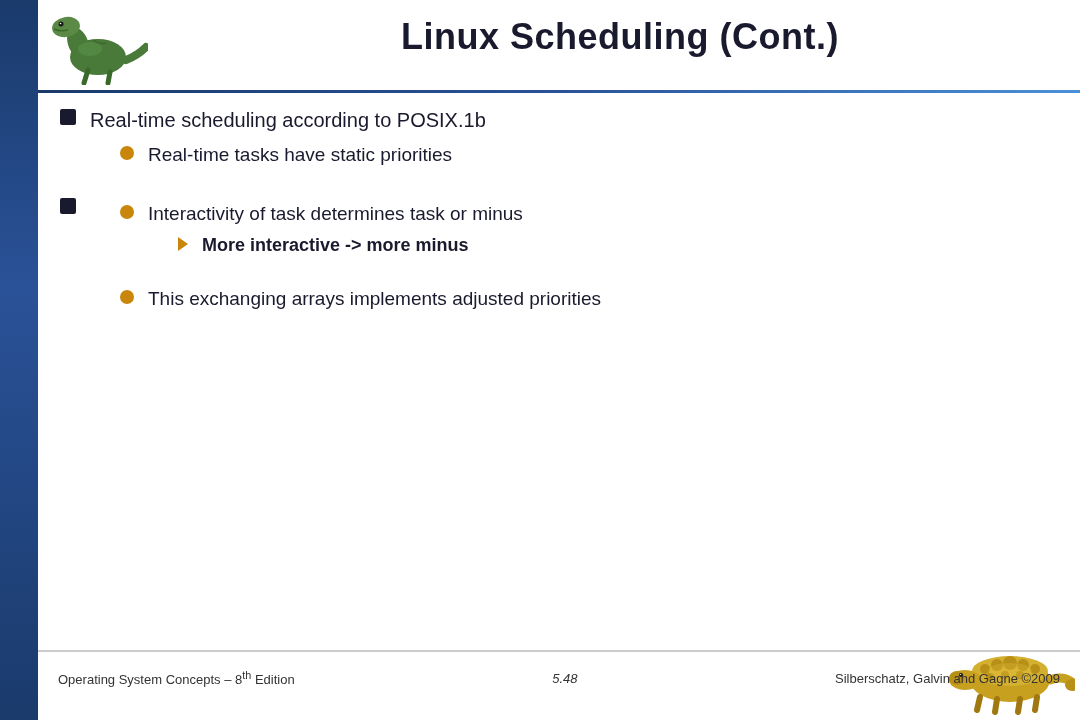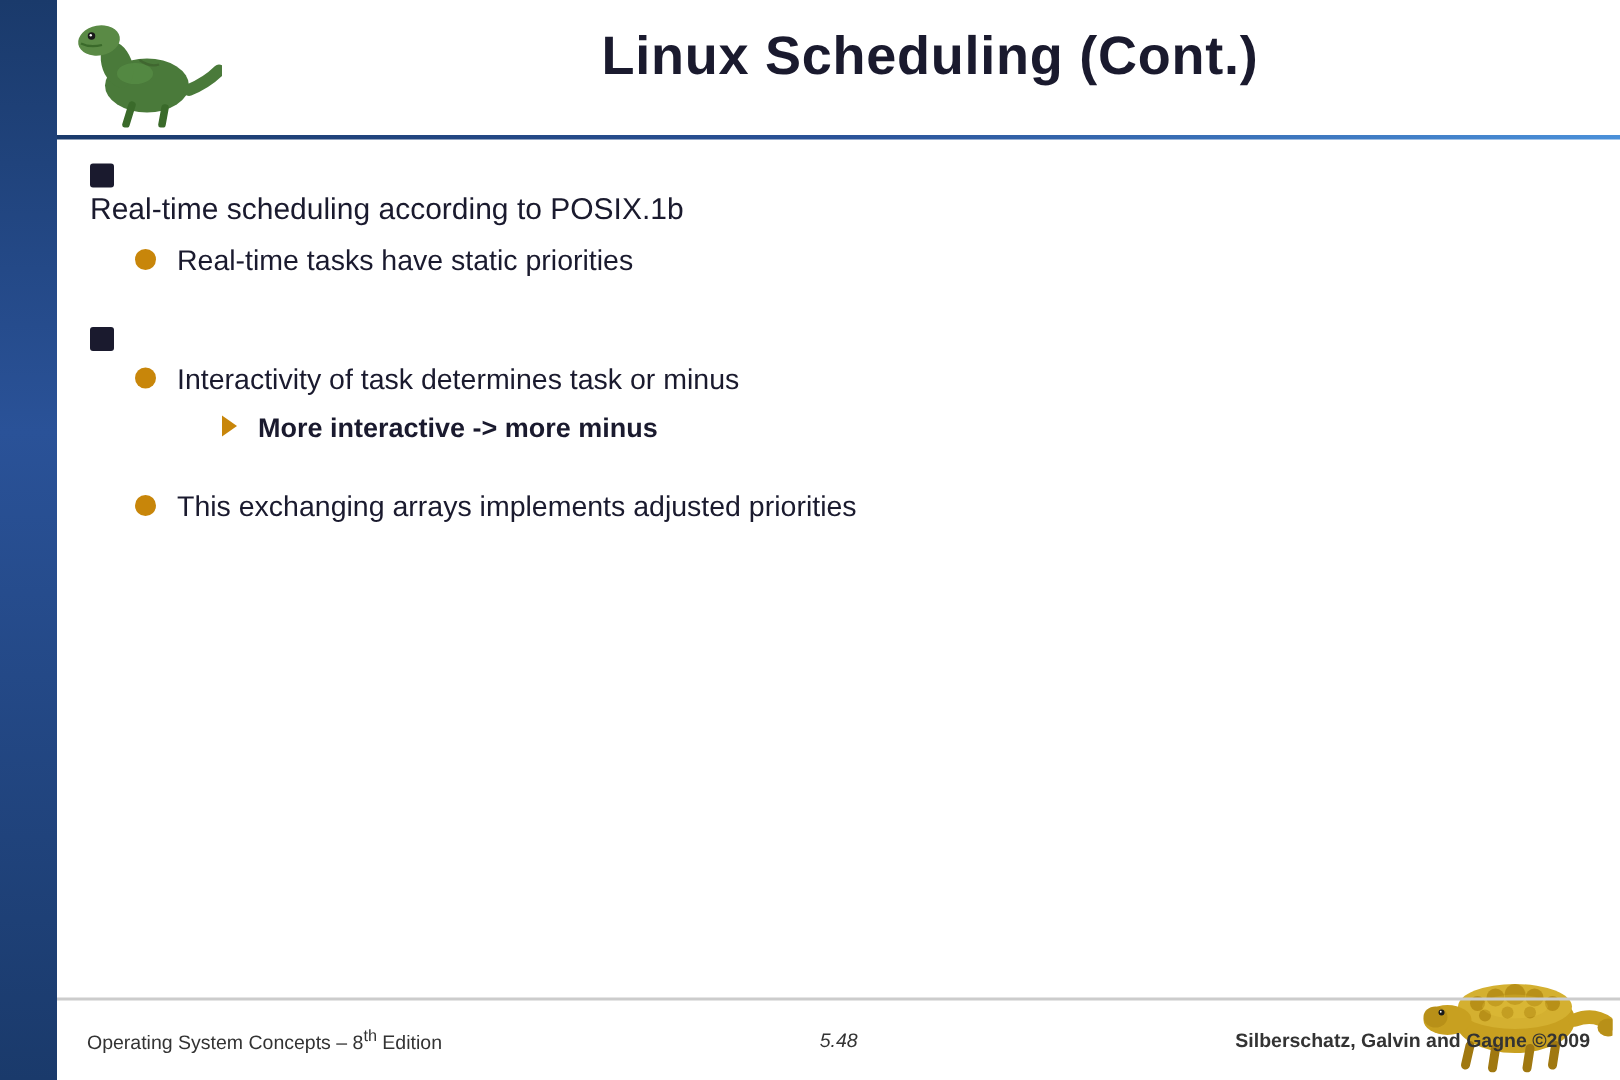--- a/index.html
+++ b/index.html
@@ -70,21 +70,20 @@
       top: 105px;
       right: 30px;
       bottom: 60px;
     }
 
     
     .bullet-l1 {
       display: flex;
       align-items: flex-start;
       margin-bottom: 14px;
-      flex-direction: column;
     }
 
     .bullet-l1-icon {
       width: 16px;
       height: 16px;
       min-width: 16px;
       background: #1a1a2e;
       border-radius: 2px;
       margin-top: 4px;
       margin-right: 14px;
@@ -155,21 +154,21 @@
       line-height: 1.5;
     }
 
     .italic {
       font-style: italic;
     }
 
     
     .footer {
       position: absolute;
-      bottom: 0;
+      bottom: 15px;
       left: 38px;
       right: 0;
       height: 55px;
       border-top: 2px solid #cccccc;
       display: flex;
       align-items: center;
       justify-content: space-between;
       padding: 0 20px;
     }
 
@@ -180,21 +179,20 @@
 
     .footer-center {
       font-size: 13px;
       color: #333333;
       font-style: italic;
     }
 
     .footer-right {
       font-size: 13px;
       color: #333333;
-      font-weight: bold;
     }
 
     
     .dino-top-svg {
       width: 110px;
       height: 80px;
     }
 
     .dino-bottom-svg {
       position: absolute;

